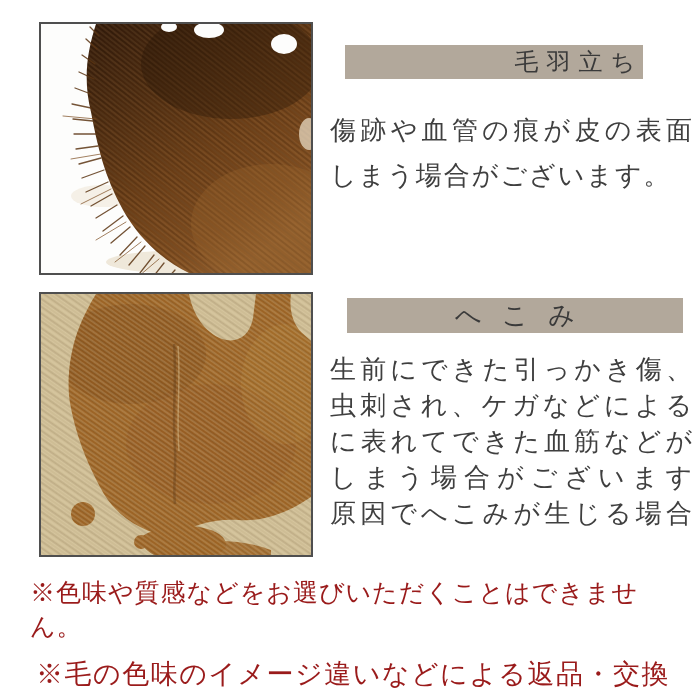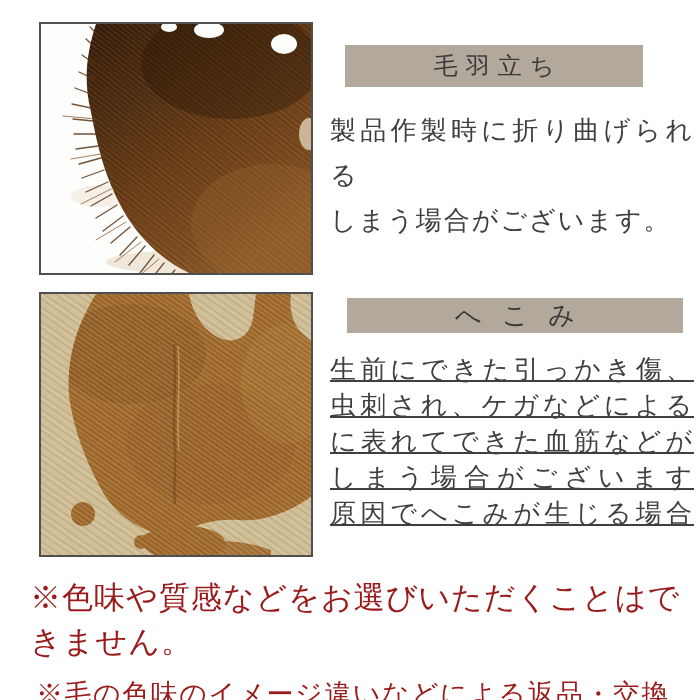--- a/index.html
+++ b/index.html
@@ -11,33 +11,33 @@
     position:absolute;box-sizing:border-box;border:2px solid #4f4f4f;background:#fff;
   }
   #photo1{left:39px;top:22px;width:274px;height:253px;}
   #photo2{left:39px;top:292px;width:274px;height:265px;}
   .photo svg{display:block;width:100%;height:100%;}
   .hbar{
     position:absolute;background:#b2a89b;color:#3a3a3a;
     display:flex;align-items:center;justify-content:center;
     font-size:24px;
   }
-  #bar1{left:345px;top:45px;width:298px;height:42px;}
+  #bar1{left:345px;top:45px;width:298px;height:34px;justify-content:flex-end;}
   #bar1 .hbar-label{letter-spacing:8px;padding-left:8px;}
   #bar2{left:347px;top:298px;width:336px;height:35px;}
   #bar2 .hbar-label{font-size:26px;letter-spacing:20px;padding-left:20px;}
   .para{
     position:absolute;color:#3f3f3f;font-size:26px;letter-spacing:2px;
   }
   #para1{left:330px;top:108px;width:364px;line-height:45px;}
-  #para2{left:330px;top:352px;width:364px;line-height:36px;text-decoration:underline;}
+  #para2{left:330px;top:352px;width:364px;line-height:36px;}
   .jl{text-align:justify;text-justify:inter-character;text-align-last:justify;}
   .ll{text-align:left;text-align-last:left;}
   .notice{position:absolute;left:30px;top:576px;width:660px;color:#9a1b1b;}
-  .notice .n1{font-size:31px;line-height:44px;letter-spacing:1px;}
+  .notice .n1{font-size:25px;line-height:34px;letter-spacing:1px;}
   .notice .n2{font-size:27px;line-height:36px;letter-spacing:1.5px;margin-top:12px;margin-left:6px;}
   .notice .n3{font-size:27px;line-height:36px;letter-spacing:1.5px;margin-top:5px;padding-left:30px;}
 </style>
 </head>
 <body>
 
 <div class="canvas">
 
   <div class="photo" id="photo1">
     <svg viewBox="0 0 270 249" preserveAspectRatio="none">
@@ -76,21 +76,21 @@
       <path d="M50,70 L34,64 M50,84 L31,80 M52,97 L32,95 M55,110 L33,110 M57,122 L35,125 M60,134 L38,140 M63,146 L41,154 M67,158 L45,168 M71,170 L50,182 M76,181 L55,194 M82,192 L62,207 M89,203 L70,219 M96,213 L79,231 M104,222 L88,241 M113,231 L99,249 M123,239 L112,253 M134,246 L126,255 M53,55 L38,48 M54,40 L41,31 M56,25 L45,15 M58,12 L49,3" stroke="#5c3513" stroke-width="1.3" stroke-linecap="round" opacity="0.85" fill="none"></path>
       <path d="M55,95 L22,92 M60,130 L30,135 M70,165 L40,180 M85,198 L55,216 M100,218 L74,238 M118,235 L98,252" stroke="#7a4a1e" stroke-width="1" stroke-linecap="round" opacity="0.7" fill="none"></path>
     </svg>
   </div>
 
   <div class="hbar" id="bar1">
     <span class="hbar-label">毛羽立ち</span>
   </div>
 
   <div class="para" id="para1">
-    <div class="jl">製品作製時に折り曲げられる</div>
+    <div class="jl">傷跡や血管の痕が皮の表面</div>
     <div class="ll">しまう場合がございます。</div>
   </div>
 
   <div class="photo" id="photo2">
     <svg viewBox="0 0 270 261" preserveAspectRatio="none">
       <defs>
         <pattern id="hairL2" width="4" height="4" patternUnits="userSpaceOnUse" patternTransform="rotate(35)">
           <path d="M0,1 H4" stroke="#f2e6c2" stroke-width="0.8" opacity="0.45"></path>
         </pattern>
         <pattern id="hairD2" width="6" height="6" patternUnits="userSpaceOnUse" patternTransform="rotate(35)">

